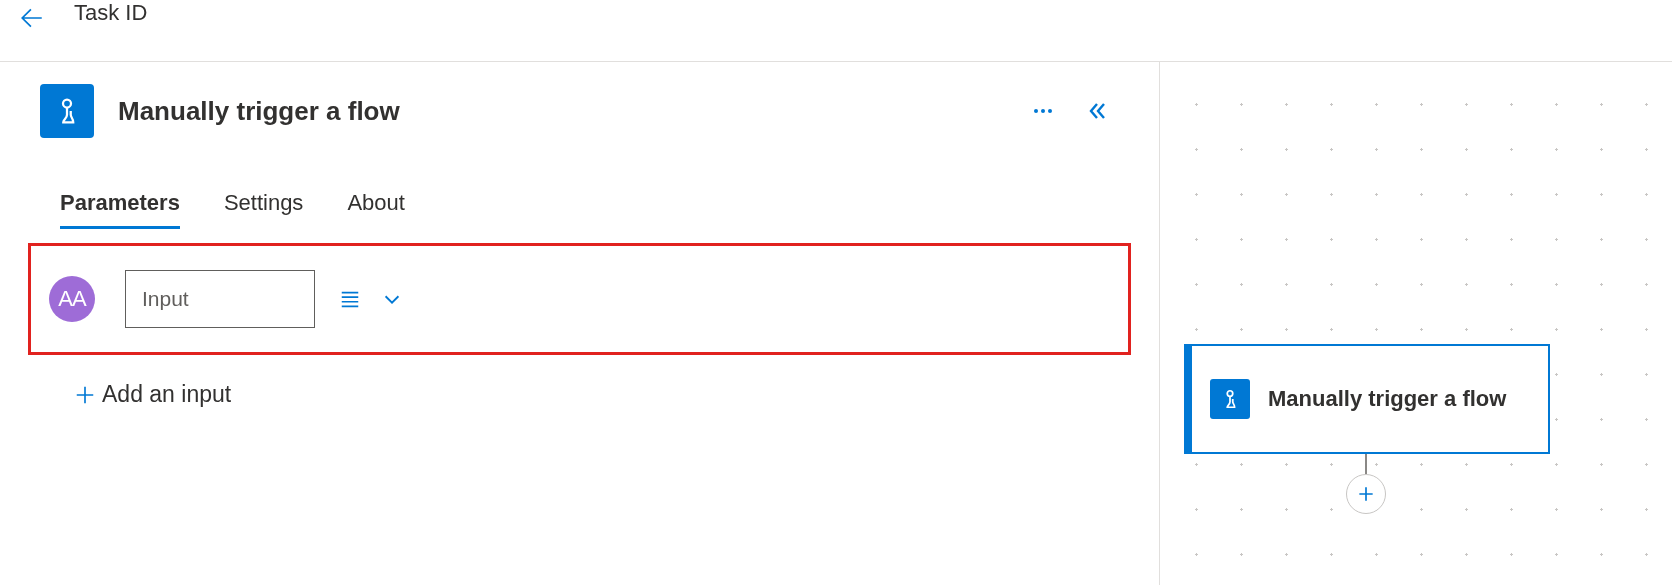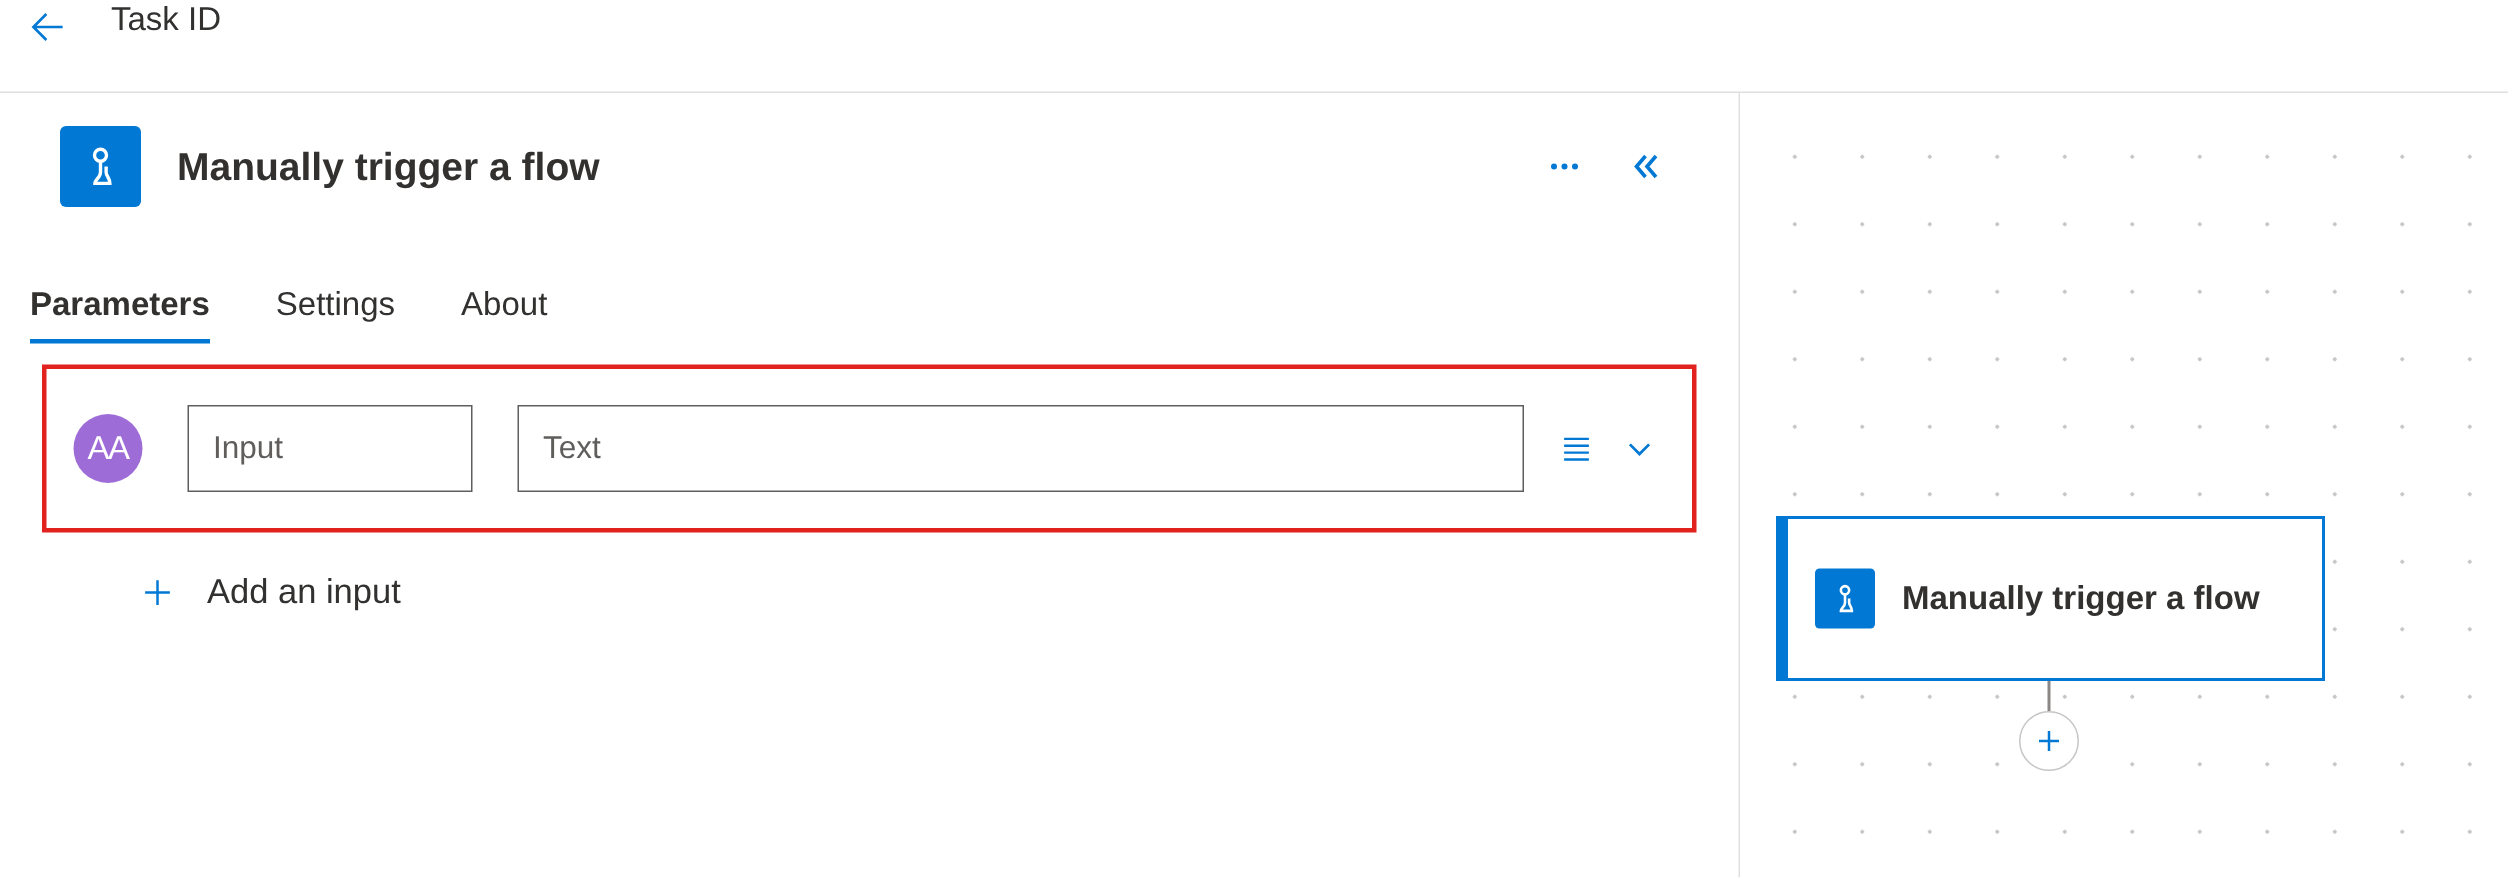--- a/index.html
+++ b/index.html
@@ -58,21 +58,21 @@
   }
   .panel-actions {
     display: flex;
     gap: 30px;
     align-items: center;
     padding-right: 10px;
   }
   .tabs {
     display: flex;
     gap: 44px;
-    padding: 44px 40px 0 20px;
+    padding: 44px 40px 0 60px;
   }
   .tab {
     font-size: 22px;
     padding: 8px 0 10px 0;
     cursor: pointer;
     color: #323130;
   }
   .tab.active {
     font-weight: 600;
     border-bottom: 3px solid #0078d4;
@@ -108,22 +108,22 @@
   .input-value { flex: 1; }
   .row-actions {
     display: flex;
     gap: 20px;
     align-items: center;
     padding: 0 6px;
   }
   .add-input-row {
     display: flex;
     align-items: center;
-    gap: 20px;
-    padding: 26px 0 0 92px;
+    gap: 4px;
+    padding: 26px 0 0 72px;
     cursor: pointer;
   }
   .add-input-text {
     font-size: 23px;
     color: #323130;
   }
   .plus-icon {
     width: 26px; height: 26px;
     display: flex; align-items: center; justify-content: center;
   }
@@ -229,23 +229,20 @@
       <div class="tab">About</div>
     </div>
 
     <div class="highlight-box">
       <div class="type-badge">
         <span style="letter-spacing:-1px;">AA</span>
       </div>
       <div class="input-box input-name">
         <span>Input</span>
       </div>
-      <div class="input-box input-value">
-        <span>Text</span>
-      </div>
       <div class="row-actions">
         <div>
           <svg width="22" height="22" viewBox="0 0 24 24" fill="none" stroke="#0078d4" stroke-width="1.8">
               <path d="M3 5 H21 M3 10 H21 M3 15 H21 M3 20 H21"></path>
             </svg>
         </div>
         <div>
           <svg width="22" height="22" viewBox="0 0 24 24" fill="none" stroke="#0078d4" stroke-width="2">
               <path d="M5 9 L12 16 L19 9"></path>
             </svg>

